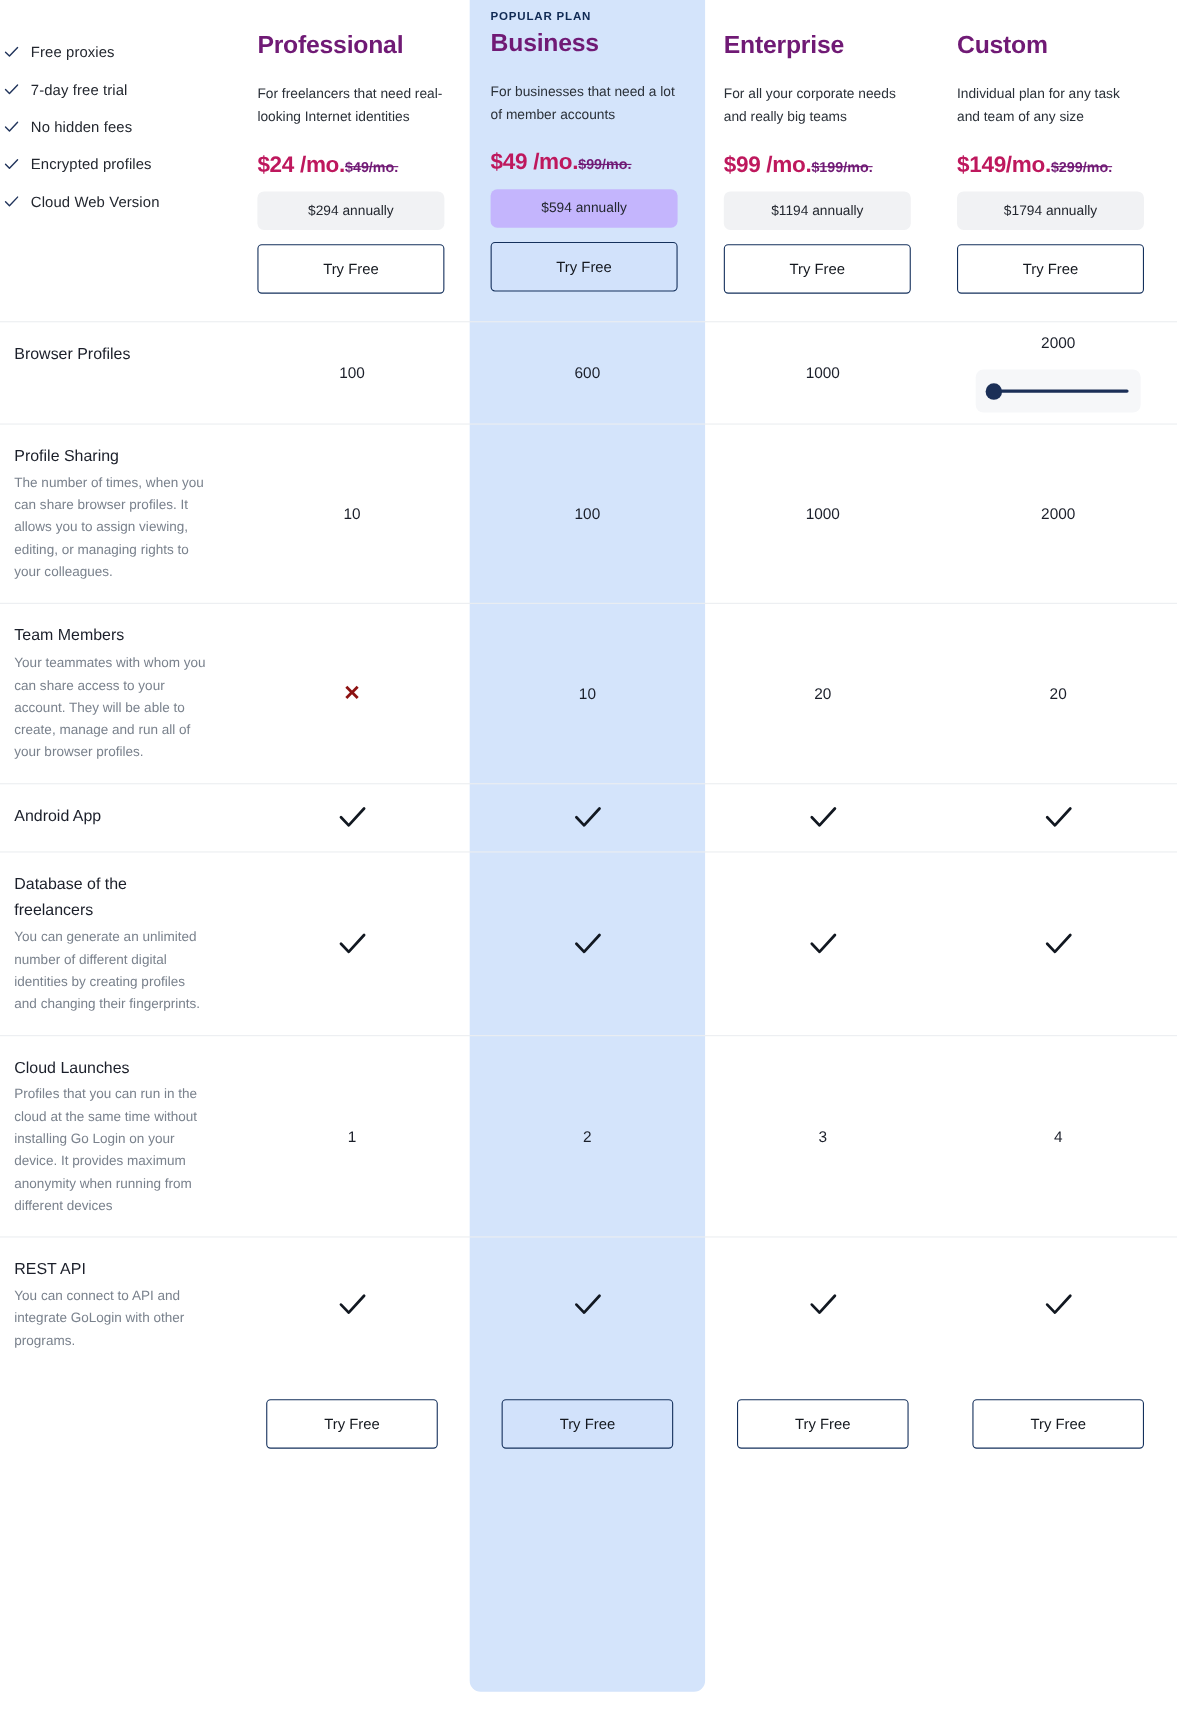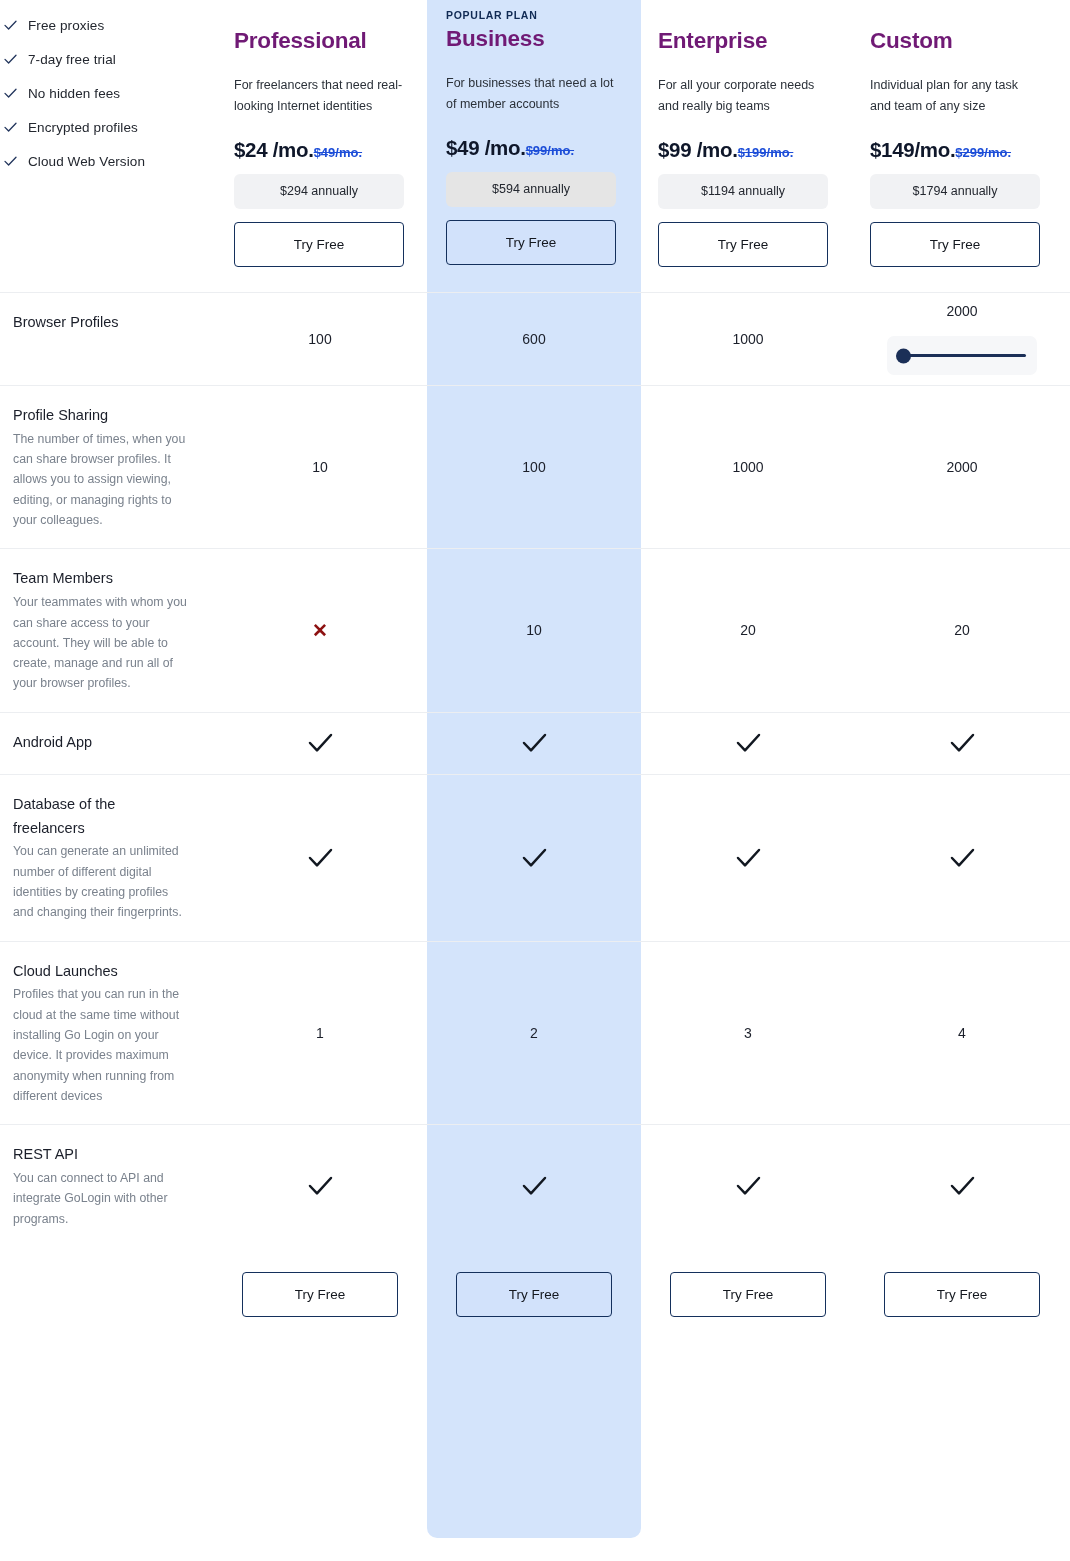--- a/index.html
+++ b/index.html
@@ -54,21 +54,21 @@
     align-items: center;
     justify-content: center;
     padding: 10px 8px;
   }
 
   
   .header-row { height: 292px; }
 
   .bullets {
     width: 213px;
-    padding: 18px 13px 0 4px;
+    padding: 40px 13px 0 4px;
   }
   .bullet {
     display: flex;
     align-items: center;
     gap: 11px;
     margin-bottom: 19px;
     font-size: 13.5px;
     color: #23272f;
     letter-spacing: .1px;
   }
@@ -113,42 +113,42 @@
   .price-line {
     margin-top: 19px;
     white-space: nowrap;
     display: flex;
     align-items: baseline;
   }
   .price-now {
     font-size: 20.5px;
     font-weight: 800;
     letter-spacing: -.3px;
-    color: #0f172a;
+    color: #be185d;
   }
   .price-old {
     font-size: 13px;
     font-weight: 700;
-    color: #1d4ed8;
+    color: #701a75;
     text-decoration: line-through;
     margin-left: 0px;
   }
 
   .annual-pill {
     margin-top: 12px;
     height: 35px;
     border-radius: 6px;
     background: #f1f2f4;
     display: flex;
     align-items: center;
     justify-content: center;
     font-size: 12.5px;
     color: #23272f;
   }
-  .plan-head.popular .annual-pill { background: #e5e5e5; }
+  .plan-head.popular .annual-pill { background: #c4b5fd; }
 
   .try-btn {
     margin-top: 13px;
     height: 45px;
     width: 100%;
     border: 1.6px solid #14305c;
     border-radius: 4px;
     background: #ffffff;
     color: #14181f;
     font-family: "Liberation Sans", sans-serif;

